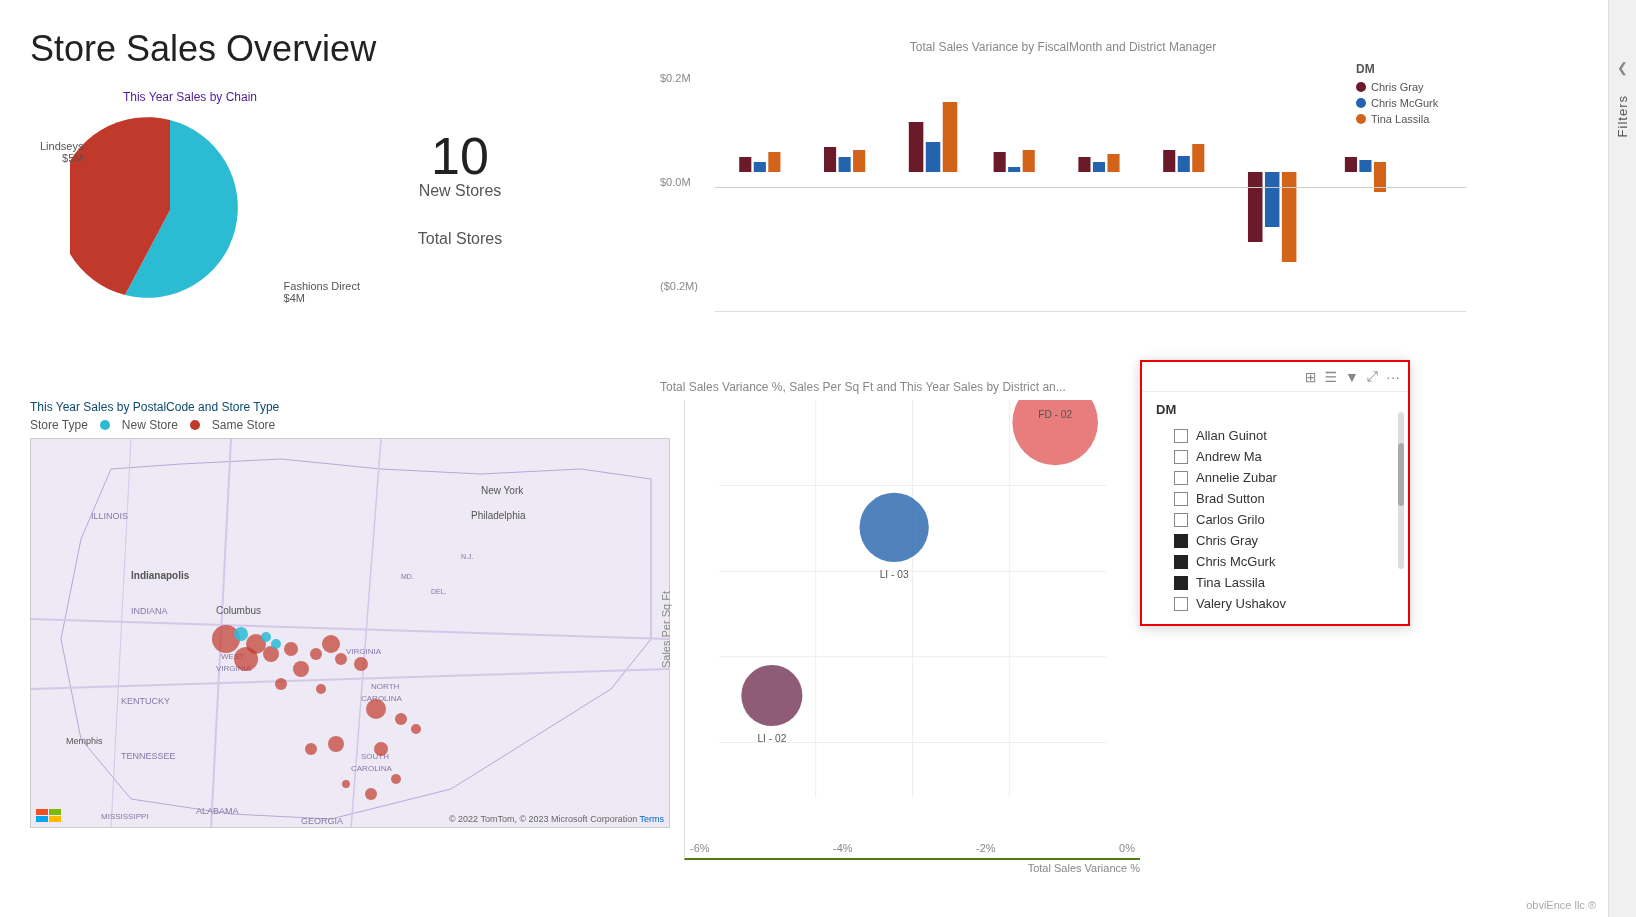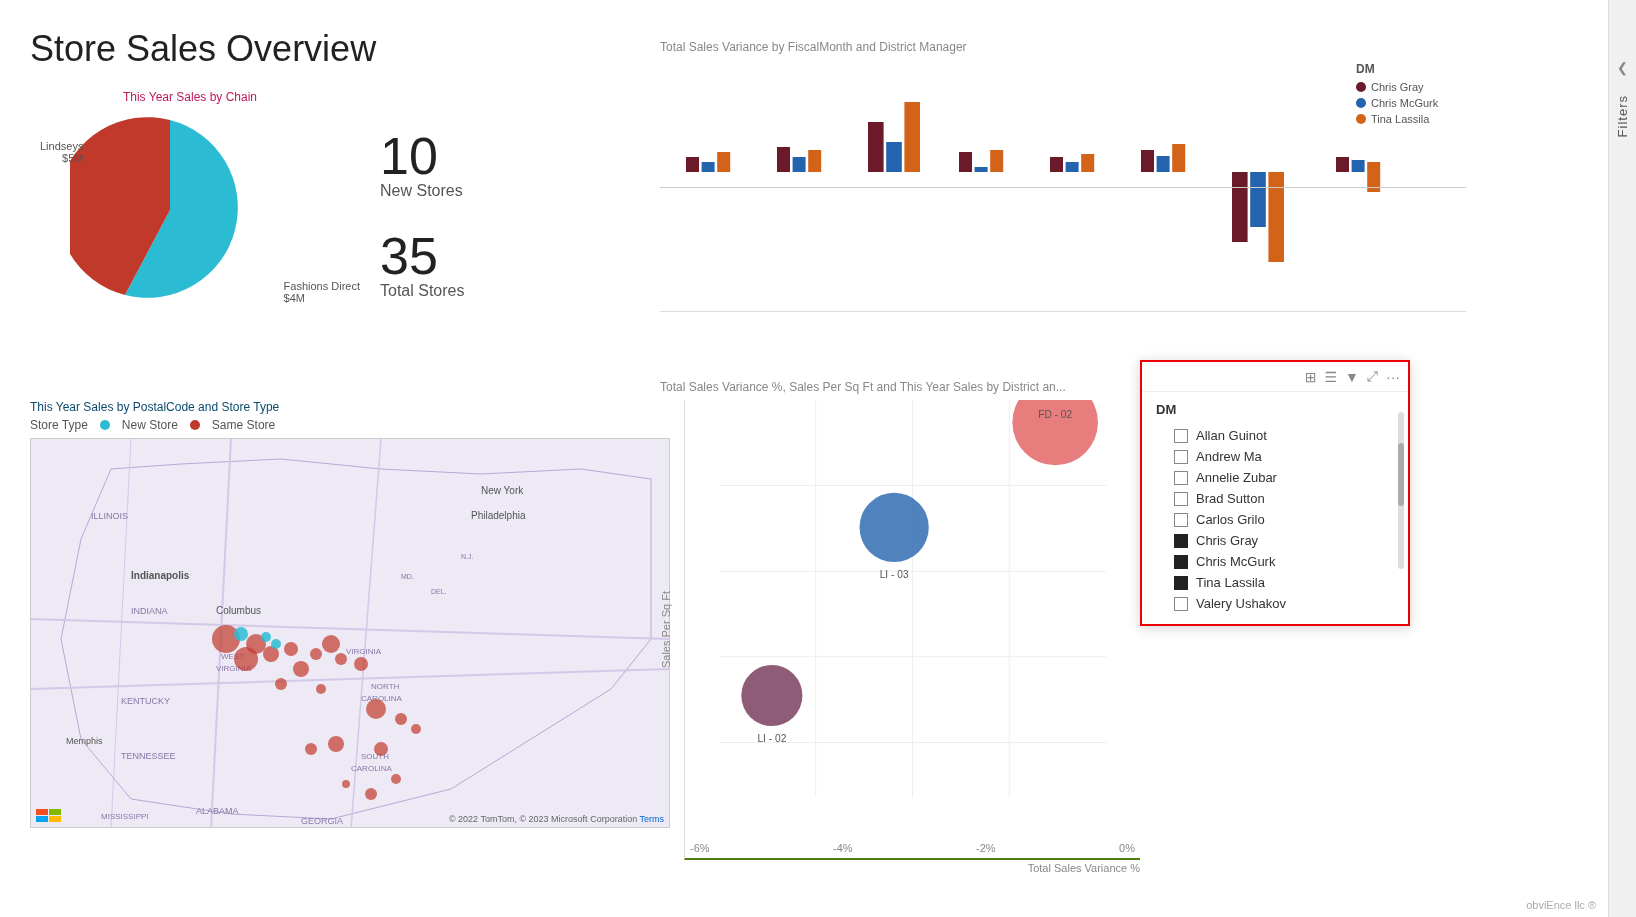--- a/index.html
+++ b/index.html
@@ -47,32 +47,32 @@
     
     .pie-section {
       position: absolute;
       top: 90px;
       left: 30px;
       width: 320px;
       height: 280px;
     }
     .section-title {
       font-size: 12px;
-      color: #be185d;
+      color: #4c1d95;
       text-align: center;
       margin-bottom: 6px;
     }
 
     
     .stores-section {
       position: absolute;
       top: 130px;
       left: 380px;
       width: 160px;
-      text-align: left;
+      text-align: center;
     }
     .stores-number {
       font-size: 52px;
       font-weight: 300;
       color: #222;
       line-height: 1;
     }
     .stores-label {
       font-size: 16px;
       color: #555;
@@ -84,20 +84,21 @@
       position: absolute;
       top: 40px;
       left: 660px;
       right: 170px;
       height: 320px;
     }
     .bar-chart-title {
       font-size: 12px;
       color: #888;
       margin-bottom: 8px;
+      text-align: center;
     }
     .bar-chart-legend {
       position: absolute;
       top: 0;
       right: 0;
       font-size: 11px;
       color: #555;
     }
     .legend-item {
       display: flex;
@@ -279,28 +280,32 @@
     <div style="position:absolute; bottom:10px; right:-50px; font-size:11px; color:#555;">
       <span>Fashions Direct</span><br>
       <span>$4M</span>
     </div>
   </div>
 </div>
 
 <div class="stores-section">
   <div class="stores-number">10</div>
   <div class="stores-label">New Stores</div>
-  <div class="stores-number">35</div>
   <div class="stores-label">Total Stores</div>
 </div>
 
 <div class="bar-chart-section">
   <div class="bar-chart-title">Total Sales Variance by FiscalMonth and District Manager</div>
   <div style="display:flex; width:100%; height:250px; position:relative;">
 
+    <div style="display:flex; flex-direction:column; justify-content:space-between; width:55px; height:220px; margin-top:10px;">
+      <span class="axis-label">$0.2M</span>
+      <span class="axis-label">$0.0M</span>
+      <span class="axis-label">($0.2M)</span>
+    </div>
 
     <div style="flex:1; position:relative; border-bottom:1px solid #ddd;">
       
       <div style="position:absolute; top:50%; left:0; right:0; height:1px; background:#ccc;"></div>
       
       <svg width="100%" height="220" viewBox="0 0 620 220" preserveAspectRatio="none">
 
         <rect x="20" y="95" width="10" height="15" fill="#6b1a2a"></rect>
         <rect x="32" y="100" width="10" height="10" fill="#2463ae"></rect>
         <rect x="44" y="90" width="10" height="20" fill="#d4631a"></rect>

